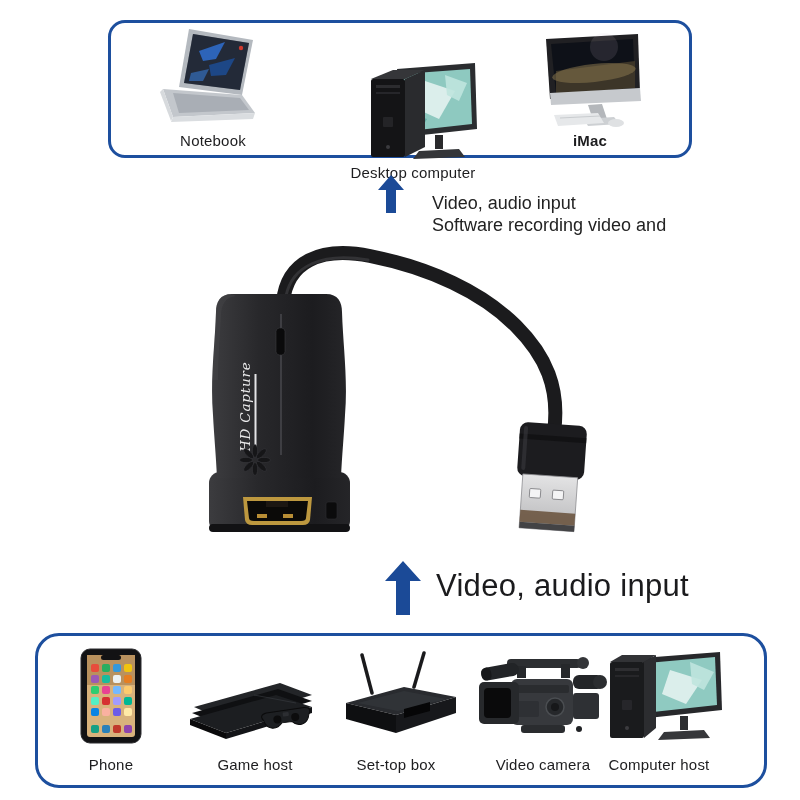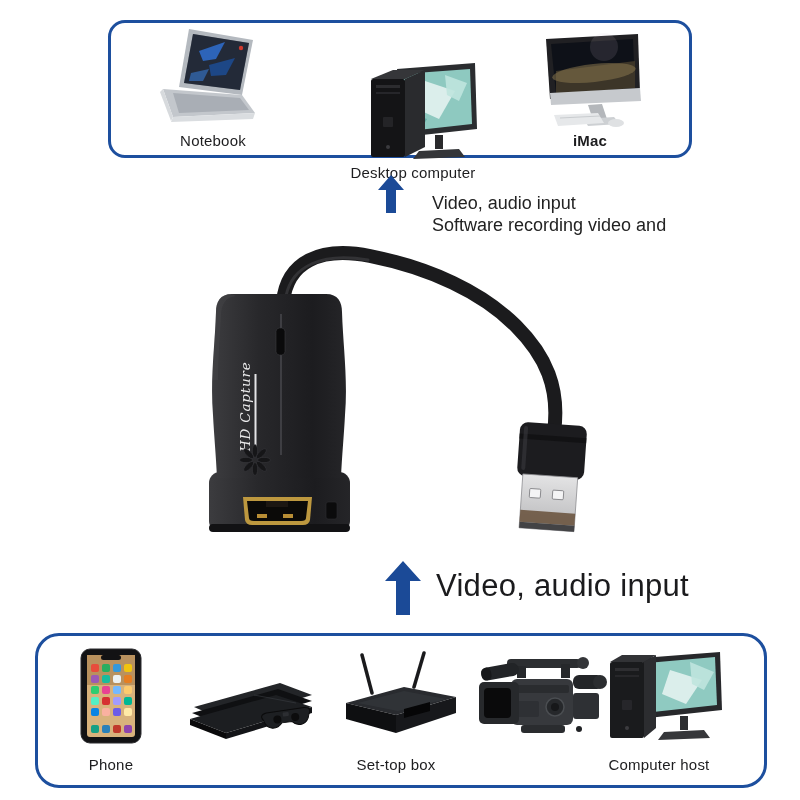--- a/index.html
+++ b/index.html
@@ -243,20 +243,21 @@
           <polygon points="42,60 128,34 128,40 42,66" fill="#131417"></polygon>
           <line x1="70" y1="22" x2="112" y2="30" stroke="#3a3d42" stroke-width="1" opacity="0.6"></line>
           <g transform="translate(104,50) rotate(-8)">
             <path d="M-24,-6 Q-28,-12 -20,-13 L18,-13 Q26,-12 22,-6 Q20,2 14,3 Q8,4 4,-1 L-6,-1 Q-10,4 -16,3 Q-22,2 -24,-6 Z" fill="#1d1f22" stroke="#0b0b0c" stroke-width="1"></path>
             <circle cx="-10" cy="-5" r="4" fill="#0c0c0d"></circle>
             <circle cx="8" cy="-5" r="4" fill="#0c0c0d"></circle>
             <rect x="-4" y="-11" width="6" height="4" rx="1" fill="#2c2e32"></rect>
           </g>
         </svg>
       </span>
+      <span class="lbl" style="bottom:10px;">Game host</span>
     </div>
 
     <div class="fig" style="left:286px;width:144px;">
       <span class="img" style="bottom:38px;">
         <svg width="124" height="92" viewBox="0 0 124 92">
           <line x1="38" y1="42" x2="28" y2="4" stroke="#1a1a1c" stroke-width="3.5" stroke-linecap="round"></line>
           <line x1="80" y1="36" x2="90" y2="2" stroke="#1a1a1c" stroke-width="3.5" stroke-linecap="round"></line>
           <polygon points="12,52 70,36 122,46 62,64" fill="#292b2f"></polygon>
           <polygon points="12,52 62,64 62,82 12,68" fill="#0e0f11"></polygon>
           <polygon points="62,64 122,46 122,62 62,82" fill="#17181b"></polygon>
@@ -285,20 +286,21 @@
           <rect x="40" y="52" width="22" height="16" rx="2" fill="#2e3034"></rect>
           <rect x="2" y="33" width="40" height="42" rx="5" fill="#27292c"></rect>
           <rect x="7" y="39" width="27" height="30" rx="4" fill="#0a0a0b"></rect>
           <rect x="96" y="26" width="30" height="14" rx="6" fill="#232528"></rect>
           <circle cx="123" cy="33" r="7" fill="#2b2d30"></circle>
           <rect x="96" y="44" width="26" height="26" rx="3" fill="#2e3034"></rect>
           <circle cx="102" cy="80" r="3" fill="#202225"></circle>
           <rect x="44" y="76" width="44" height="8" rx="3" fill="#2a2c2f"></rect>
         </svg>
       </span>
+      <span class="lbl" style="bottom:10px;">Video camera</span>
     </div>
 
     <div class="fig" style="left:549px;width:144px;">
       <span class="img" style="bottom:37px;">
         <svg width="138" height="96" viewBox="0 0 138 96">
           <polygon points="52,10 130,4 132,62 58,70" fill="#27282b"></polygon>
           <polygon points="57,15 125,9 127,57 63,64" fill="#8fcac1"></polygon>
           <polygon points="80,22 112,32 96,56 72,46" fill="#e9f5f2" opacity="0.85"></polygon>
           <polygon points="100,14 124,24 114,42 102,36" fill="#bfe4de" opacity="0.9"></polygon>
           <rect x="90" y="68" width="8" height="14" fill="#2c2d30"></rect>

